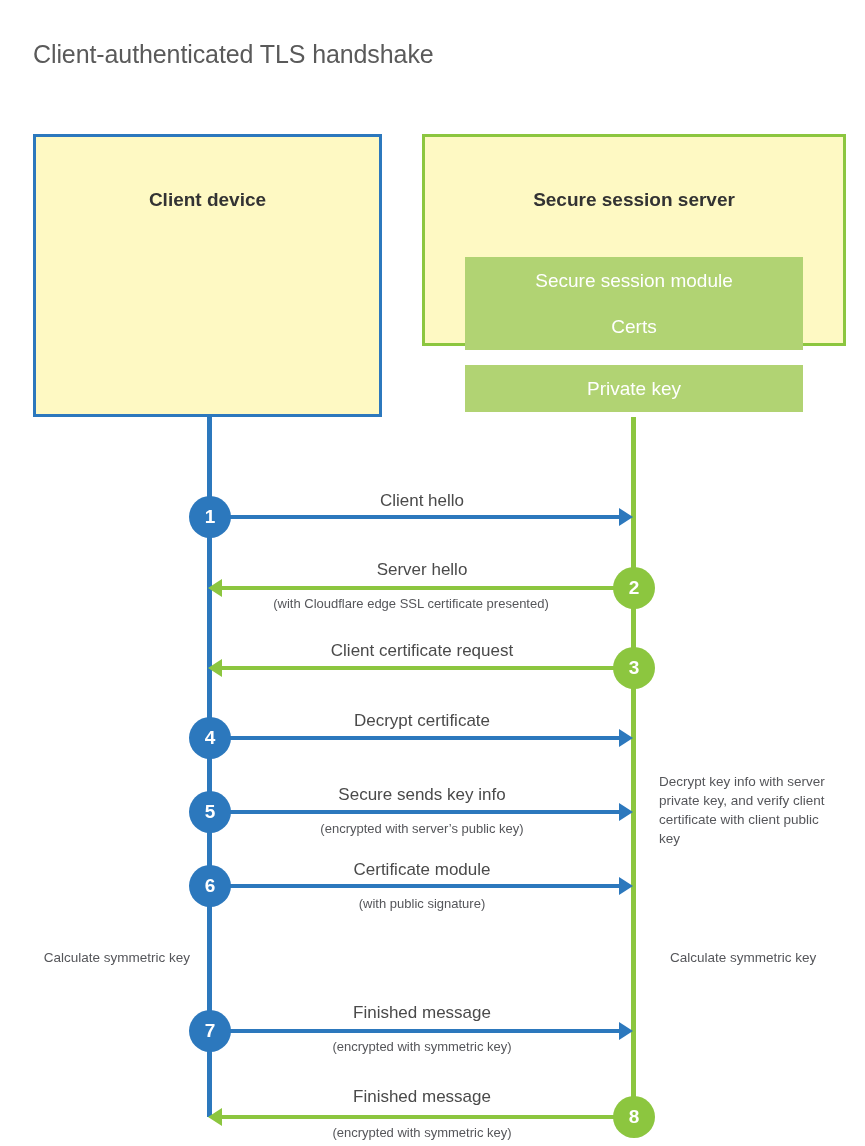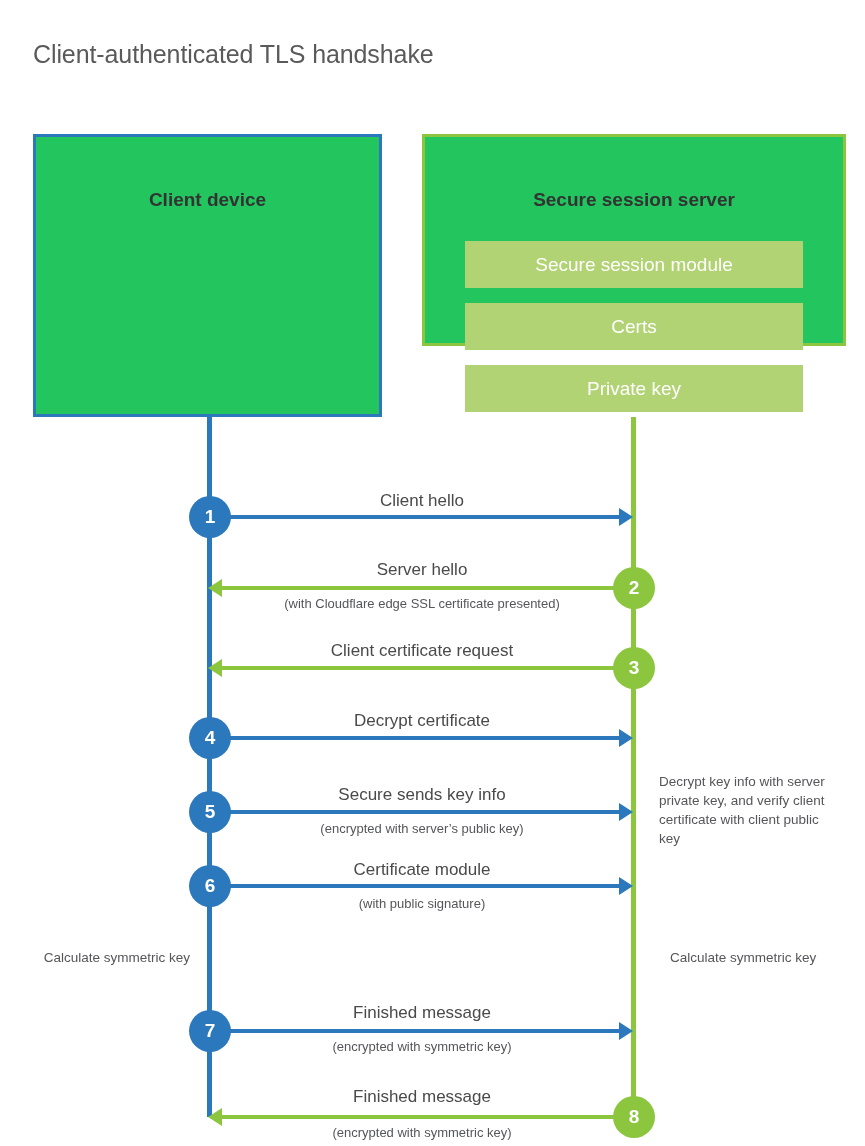--- a/index.html
+++ b/index.html
@@ -20,21 +20,21 @@
     font-size: 25px;
     font-weight: 400;
     color: #5a5a5a;
     letter-spacing: -0.1px;
     white-space: nowrap;
   }
 
   
   .party-box {
     position: absolute;
-    background: #22c55e;
+    background: #fef9c3;
   }
   #client-box {
     left: 33px; top: 110px;
     width: 349px; height: 283px;
     border: 3px solid #2c78bd;
   }
   #server-box {
     left: 422px; top: 110px;
     width: 424px; height: 212px;
     border: 3px solid #8cc63f;
@@ -69,21 +69,21 @@
     width: 338px;
     height: 47px;
     background: #b1d373;
     color: #ffffff;
     font-size: 19px;
     display: flex;
     align-items: center;
     justify-content: center;
     text-align: center;
   }
-  #module-0 { top: 80px; }
+  #module-0 { top: 96px; }
   #module-1 { top: 142px; }
   #module-2 { top: 204px; }
 
   
   .lifeline {
     position: absolute;
     width: 5px;
   }
   #client-lifeline {
     left: 207px; top: 393px;
@@ -171,21 +171,21 @@
 <div class="lifeline" id="server-lifeline"></div>
 
 <div class="msg-label" style="left:210px; top:467px; width:424px;">Client hello</div>
 <div class="msg-line blue" style="left:210px; top:491px; width:409px;"></div>
 <div class="arrow-head right blue" style="left:619px; top:484px;"></div>
 <div class="step-badge blue" style="left:189px; top:472px;">1</div>
 
 <div class="msg-label" style="left:210px; top:536px; width:424px;">Server hello</div>
 <div class="msg-line green" style="left:222px; top:562px; width:412px;"></div>
 <div class="arrow-head left green" style="left:208px; top:555px;"></div>
-<div class="msg-sub" style="left:210px; top:572px; width:424px;">(with Cloudflare edge SSL certificate presented)</div>
+<div class="msg-sub" style="left:199px; top:572px; width:424px;">(with Cloudflare edge SSL certificate presented)</div>
 <div class="step-badge green" style="left:613px; top:543px;">2</div>
 
 <div class="msg-label" style="left:210px; top:617px; width:424px;">Client certificate request</div>
 <div class="msg-line green" style="left:222px; top:642px; width:412px;"></div>
 <div class="arrow-head left green" style="left:208px; top:635px;"></div>
 <div class="step-badge green" style="left:613px; top:623px;">3</div>
 
 <div class="msg-label" style="left:210px; top:687px; width:424px;">Decrypt certificate</div>
 <div class="msg-line blue" style="left:210px; top:712px; width:409px;"></div>
 <div class="arrow-head right blue" style="left:619px; top:705px;"></div>

